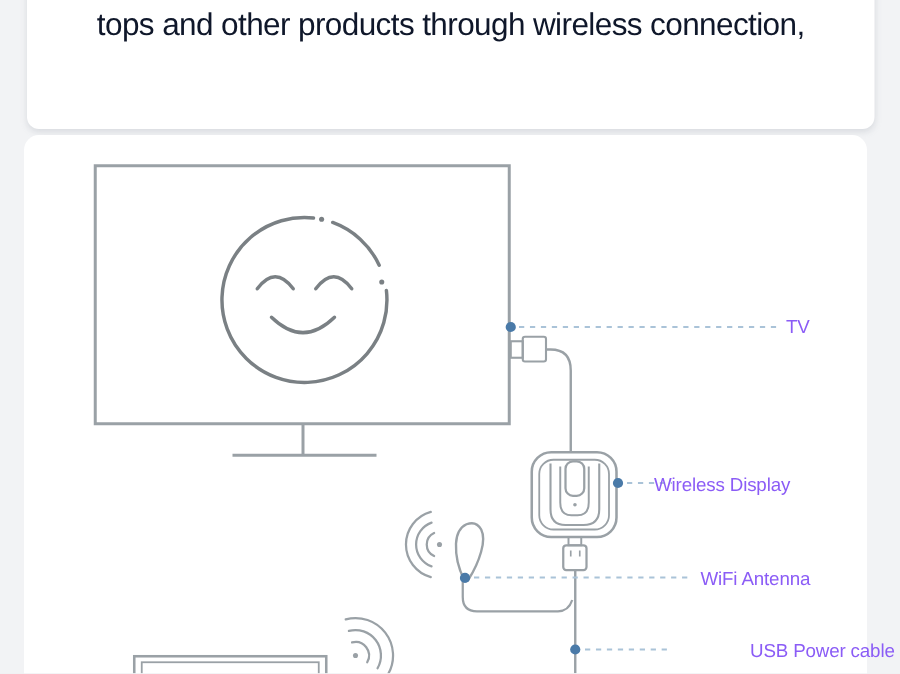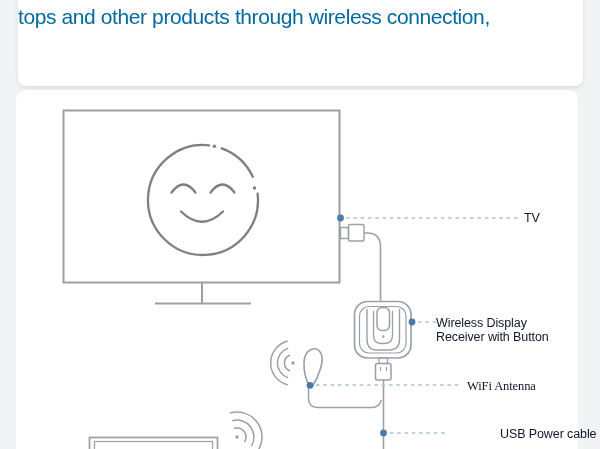--- a/index.html
+++ b/index.html
@@ -15,26 +15,26 @@
   }
   .card-diagram{
     left:16px;top:90px;width:562px;height:370px;border-radius:10px 10px 0 0;
   }
   .desc{
     position:absolute;left:18px;top:-15px;width:565px;height:101px;
     overflow:hidden;border-radius:8px;
   }
   .desc-inner{
     position:absolute;left:0;top:16px;width:100%;
-    text-align:left;color:#0369a1;font-size:21px;line-height:31px;
+    text-align:center;color:#0f172a;font-size:21px;line-height:31px;
     letter-spacing:-0.4px;
   }
   .diagram-svg{position:absolute;left:0;top:0;}
   .callout-label{
-    position:absolute;color:#0f172a;font-size:12.5px;line-height:14px;
+    position:absolute;color:#8b5cf6;font-size:12.5px;line-height:14px;
     letter-spacing:-0.1px;white-space:nowrap;
   }
   .callout-label.center{text-align:left;white-space:normal;}
 </style>
 </head>
 <body>
 
 <div class="stage">
 
   <div class="card card-text"></div>
@@ -124,20 +124,19 @@
         <circle cx="310" cy="385.3" r="3.4"></circle>
         <circle cx="383.5" cy="433" r="3.4"></circle>
       </g>
     </g>
   </svg>
 
   <div class="callout-label" style="left:524px;top:211px;">TV</div>
 
   <div class="callout-label center" style="left:436px;top:315.5px;width:116px;">
     <div>Wireless Display</div>
-    <div>Receiver with Button</div>
   </div>
 
-  <div class="callout-label" style="left:467px;top:378.5px;font-family:Liberation Serif, serif;">WiFi Antenna</div>
+  <div class="callout-label" style="left:467px;top:378.5px;">WiFi Antenna</div>
 
   <div class="callout-label" style="left:452px;top:426.5px;margin-left:48px;">USB Power cable</div>
 
 </div>
 
 </body></html>

